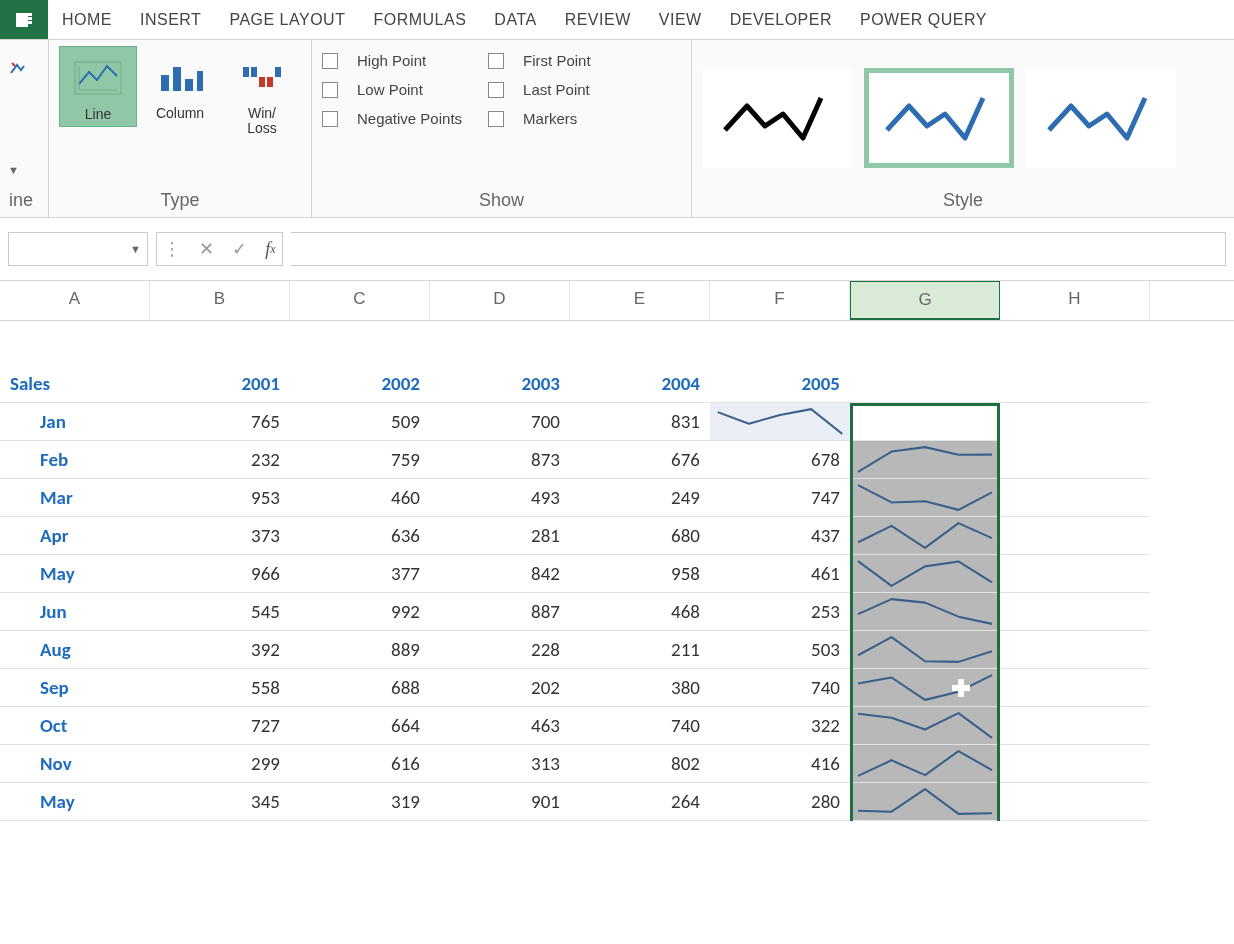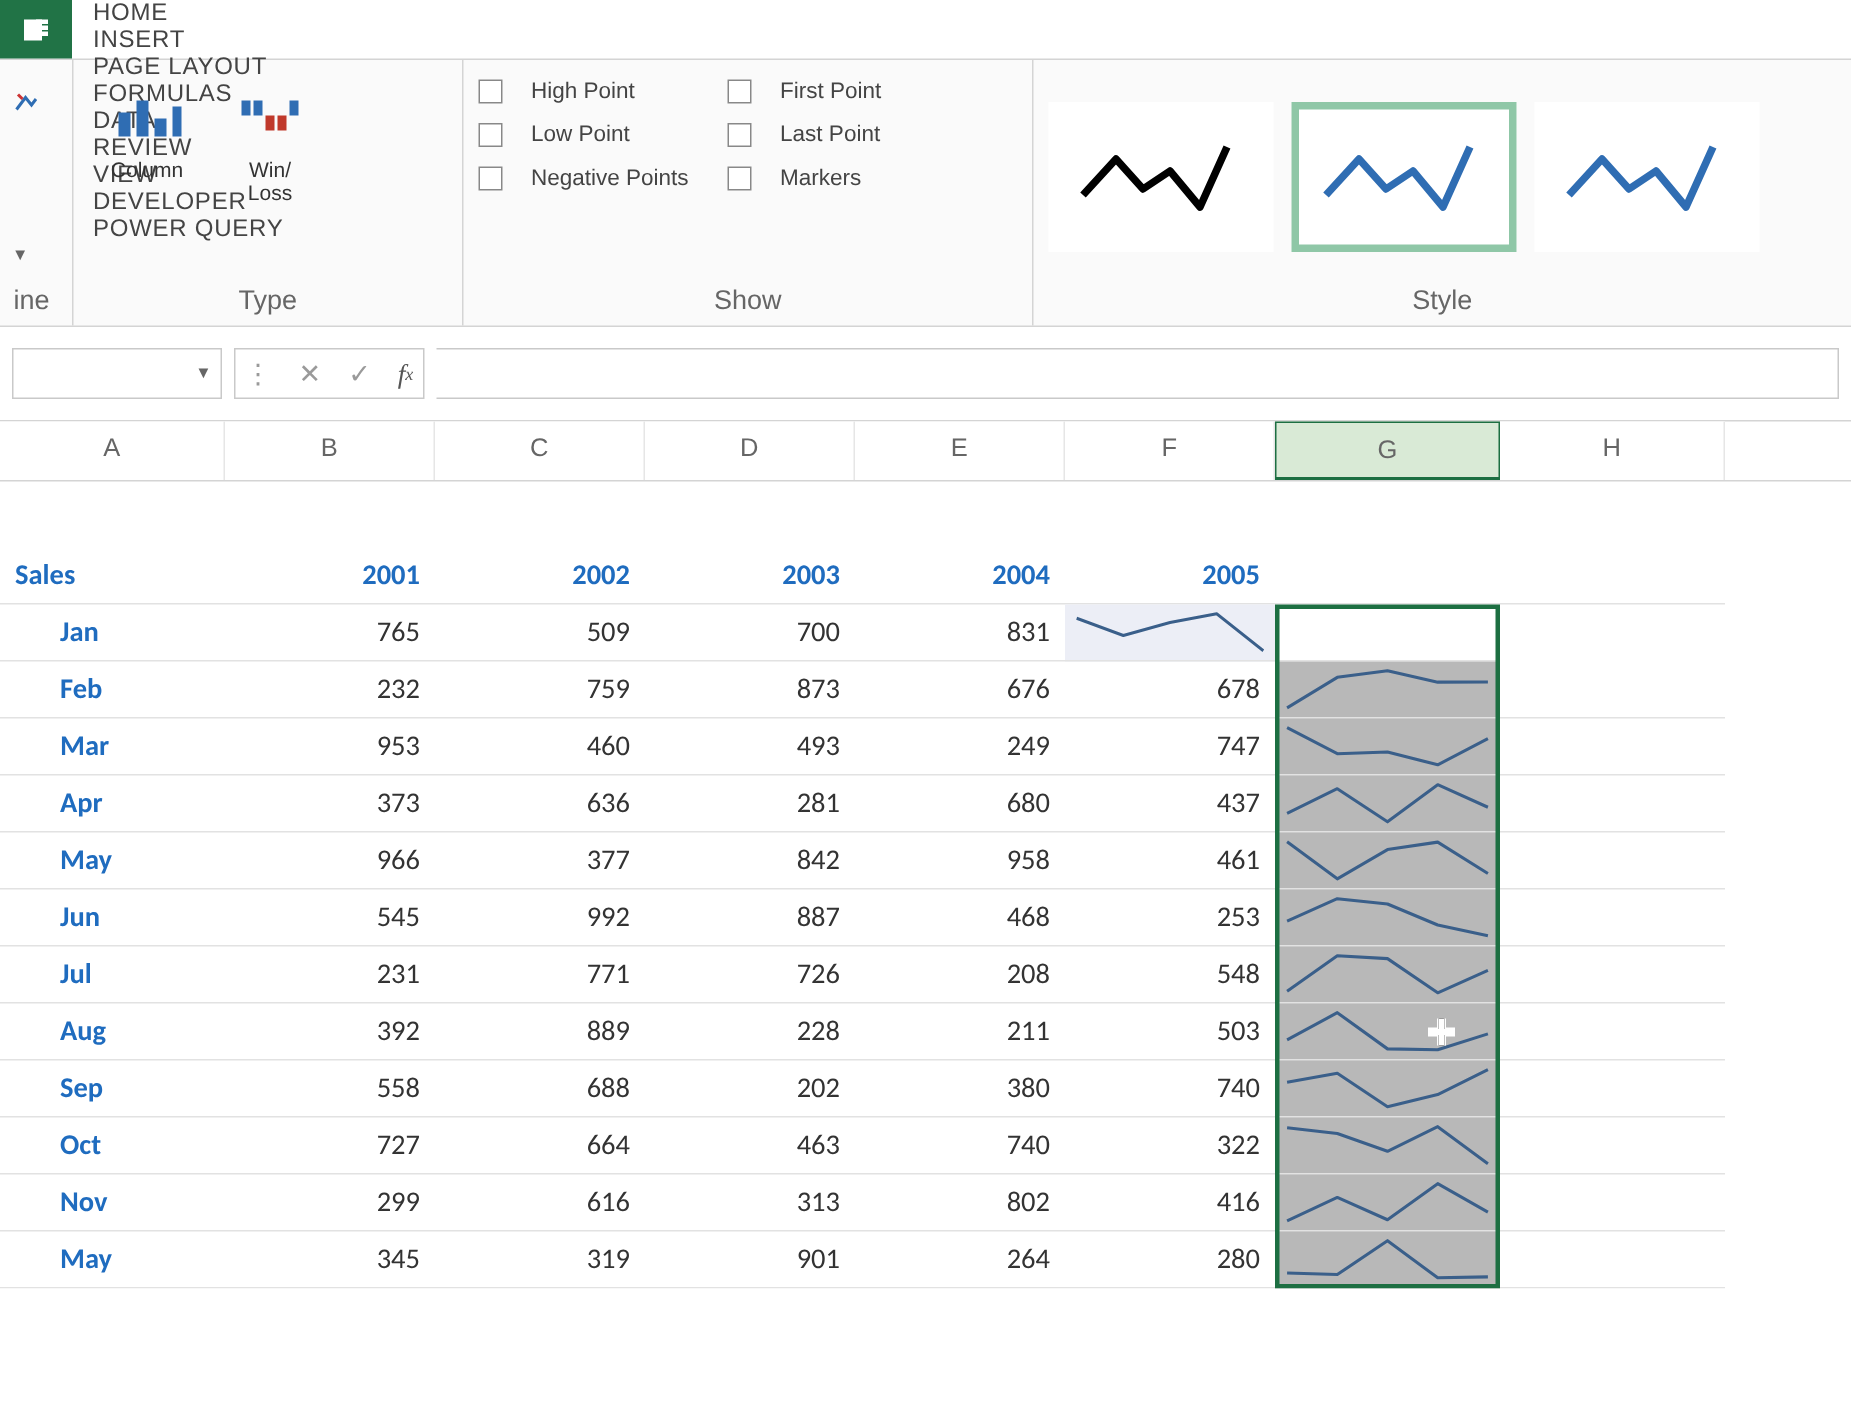--- a/index.html
+++ b/index.html
@@ -184,21 +184,21 @@
 
 <div class="tabs">
   <div class="file-tab">
     <svg viewBox="0 0 20 20">
       <rect x="2" y="3" width="12" height="14" fill="#fff"></rect>
       <rect x="10" y="3" width="8" height="3" fill="#fff"></rect>
       <rect x="10" y="7" width="8" height="3" fill="#fff"></rect>
       <rect x="10" y="11" width="8" height="3" fill="#fff"></rect>
     </svg>
   </div>
-  <div id="tabs-container" style="display: flex; flex-direction: column;">
+  <div id="tabs-container" style="display: flex;">
       <div class="tab">HOME</div>
       <div class="tab">INSERT</div>
       <div class="tab">PAGE LAYOUT</div>
       <div class="tab">FORMULAS</div>
       <div class="tab">DATA</div>
       <div class="tab">REVIEW</div>
       <div class="tab">VIEW</div>
       <div class="tab">DEVELOPER</div>
       <div class="tab">POWER QUERY</div>
     </div>
@@ -214,20 +214,31 @@
             <path d="M3 2 L6 5" stroke="#c33" stroke-width="2"></path>
           </svg>
       </span>
       <span class="drop">▼</span>
     </div>
     <div class="group-label">ine</div>
   </div>
 
   <div class="ribbon-group type-group" style="min-width:260px;">
     <div class="group-body types">
+      <div class="type-btn selected">
+        <div class="icon-box">
+          <svg width="50" height="36" viewBox="0 0 50 36">
+              <rect x="2" y="2" width="46" height="32" fill="none" stroke="#6cae85"></rect>
+              <path d="M6 24 L16 12 L24 20 L34 6 L44 16" fill="none" stroke="#2f6db3" stroke-width="2"></path>
+              <line x1="6" y1="30" x2="44" y2="30" stroke="#6cae85"></line>
+              <line x1="6" y1="6" x2="6" y2="30" stroke="#6cae85"></line>
+            </svg>
+        </div>
+        <div class="lbl">Line</div>
+      </div>
       <div class="type-btn">
         <div class="icon-box">
           <svg width="50" height="36" viewBox="0 0 50 36">
               <rect x="6" y="16" width="8" height="16" fill="#2f6db3"></rect>
               <rect x="18" y="8" width="8" height="24" fill="#2f6db3"></rect>
               <rect x="30" y="20" width="8" height="12" fill="#2f6db3"></rect>
               <rect x="42" y="12" width="6" height="20" fill="#2f6db3"></rect>
             </svg>
         </div>
         <div class="lbl">Column</div>
@@ -427,34 +438,20 @@
         <div class="cell num">468</div>
         <div class="cell num">253</div>
         <div class="cell spark">
           <svg viewBox="0 0 140 32" preserveAspectRatio="none">
             <path class="spark-line" d="M4.0 18.5 L37.0 4.0 L70.0 7.4 L103.0 21.0 L136.0 28.0"></path>
           </svg>
         </div>
         <div class="cell"></div>
       </div>
       <div class="row">
-        <div class="cell month">Jul</div>
-        <div class="cell num">231</div>
-        <div class="cell num">771</div>
-        <div class="cell num">726</div>
-        <div class="cell num">208</div>
-        <div class="cell num">548</div>
-        <div class="cell spark">
-          <svg viewBox="0 0 140 32" preserveAspectRatio="none">
-            <path class="spark-line" d="M4.0 27.0 L37.0 4.0 L70.0 5.9 L103.0 28.0 L136.0 13.5"></path>
-          </svg>
-        </div>
-        <div class="cell"></div>
-      </div>
-      <div class="row">
         <div class="cell month">Aug</div>
         <div class="cell num">392</div>
         <div class="cell num">889</div>
         <div class="cell num">228</div>
         <div class="cell num">211</div>
         <div class="cell num">503</div>
         <div class="cell spark">
           <svg viewBox="0 0 140 32" preserveAspectRatio="none">
             <path class="spark-line" d="M4.0 21.6 L37.0 4.0 L70.0 27.4 L103.0 28.0 L136.0 17.7"></path>
           </svg>

